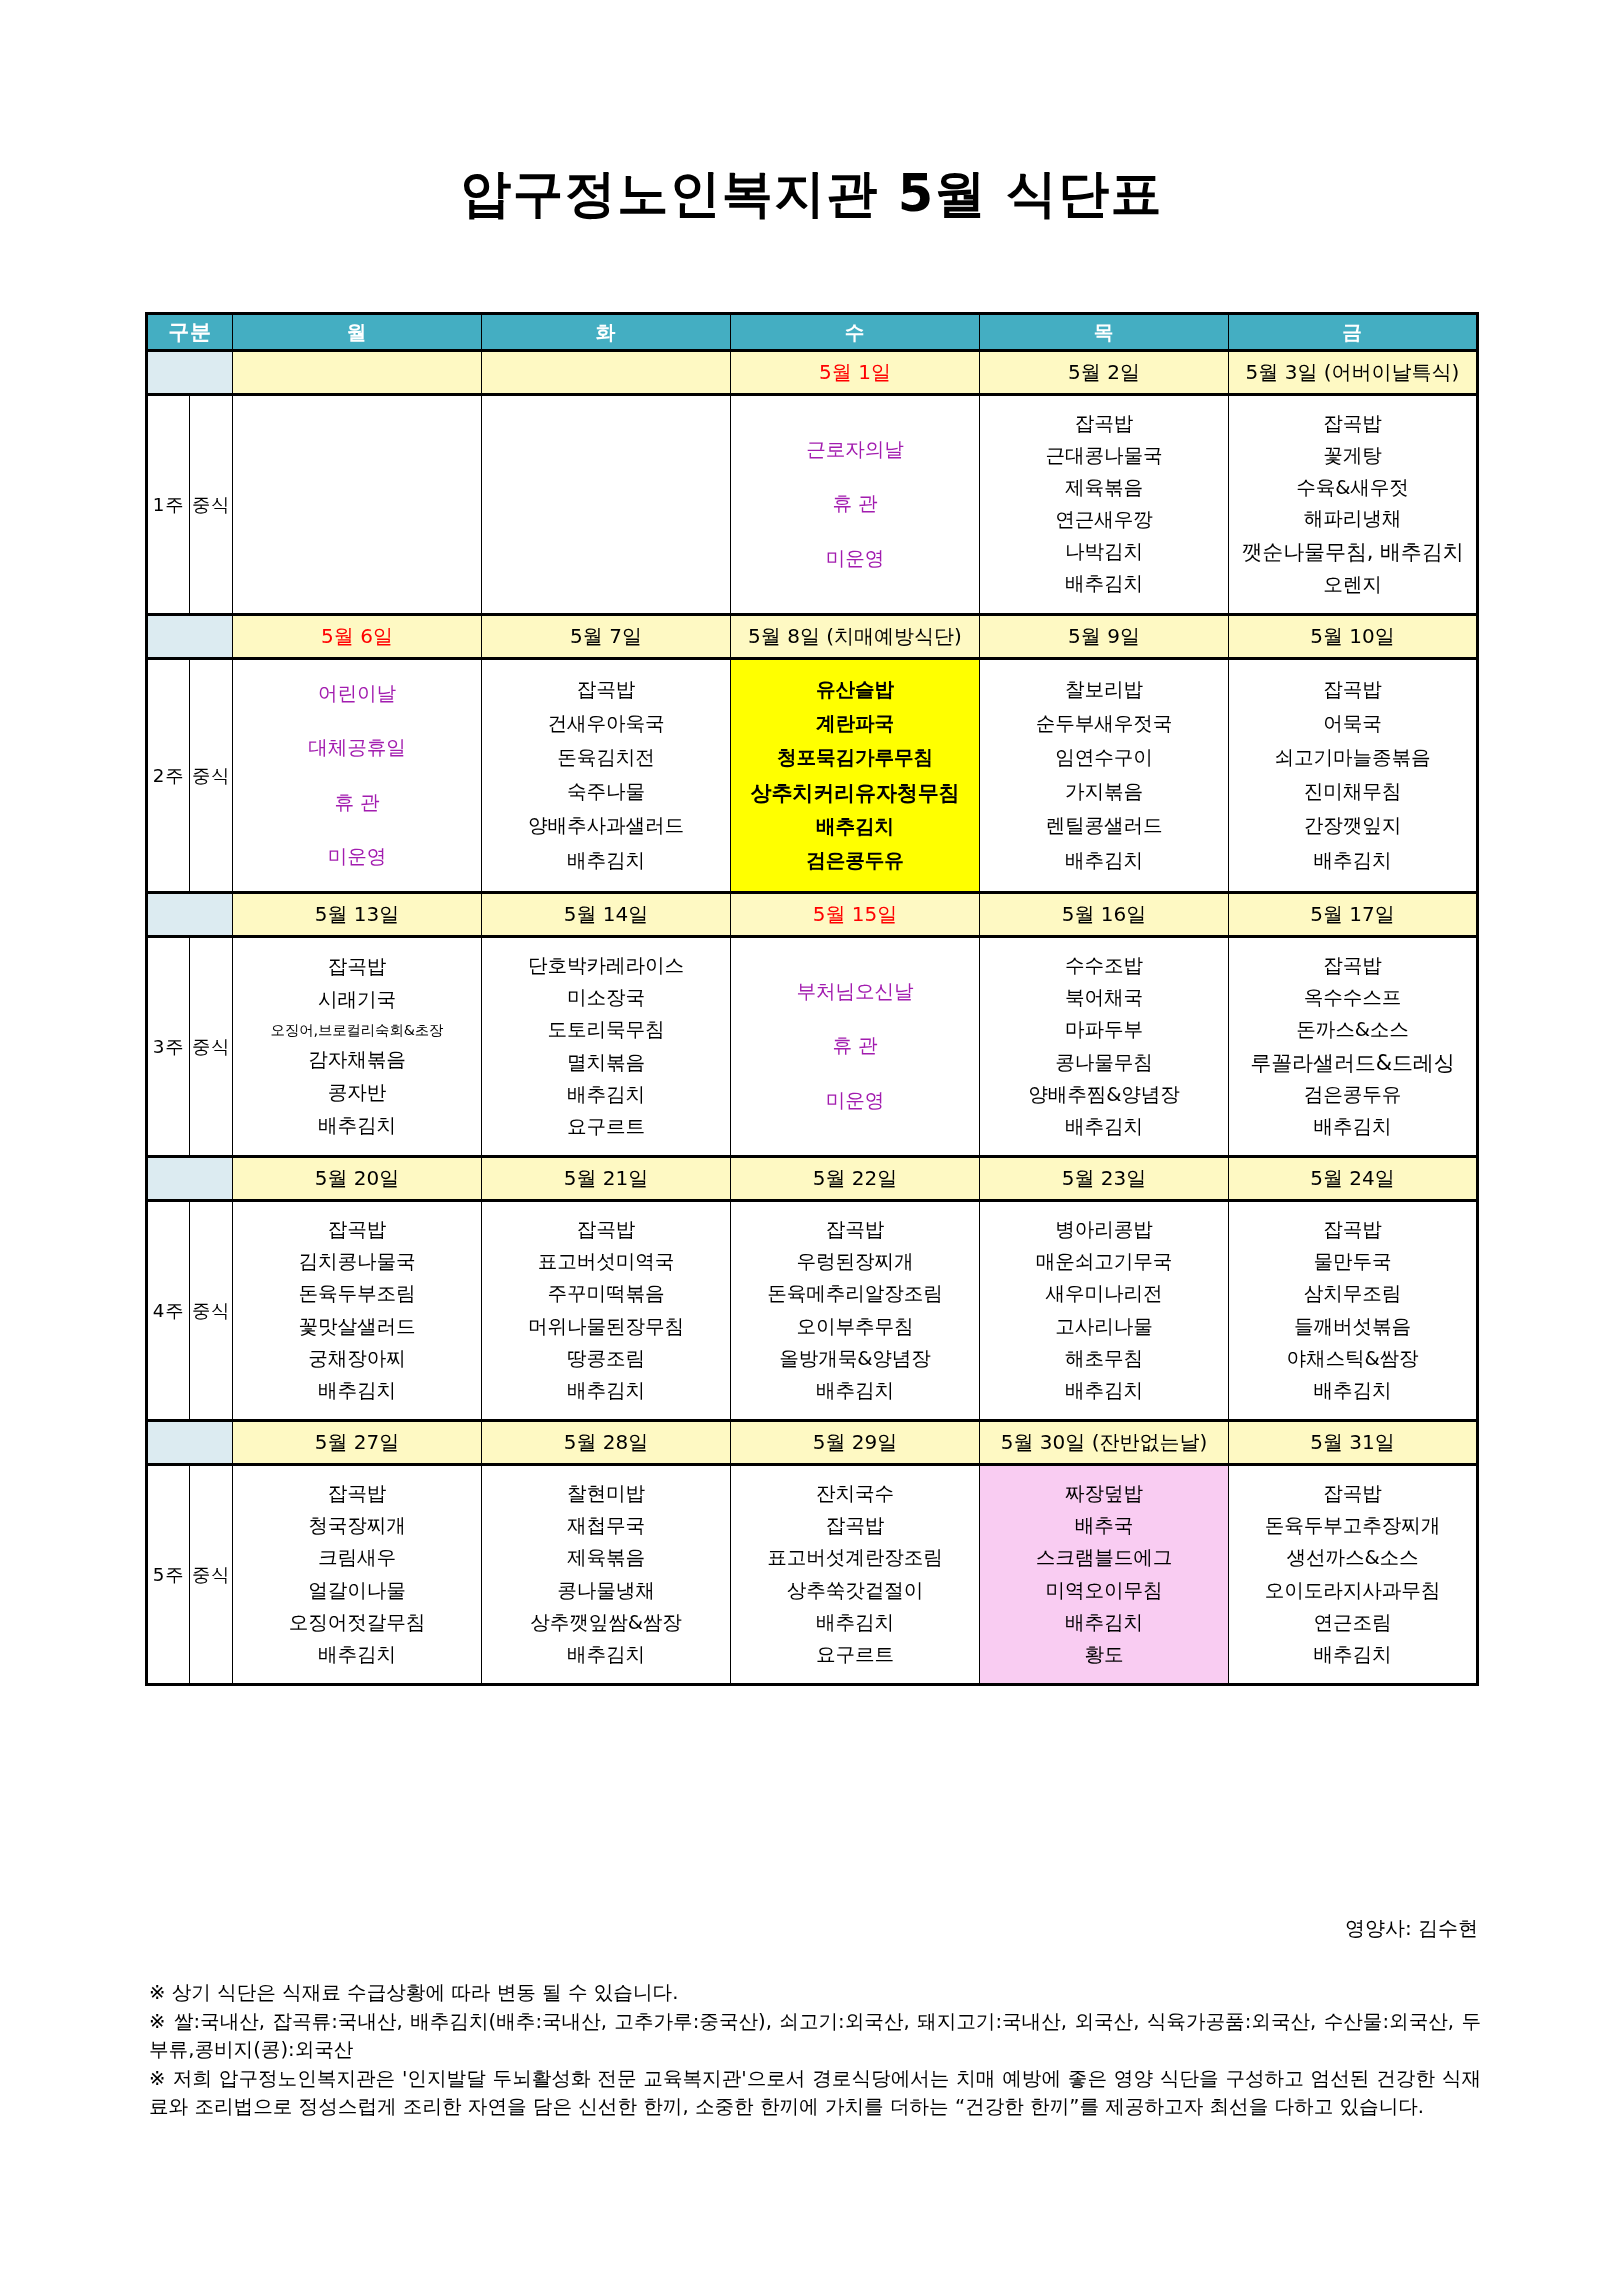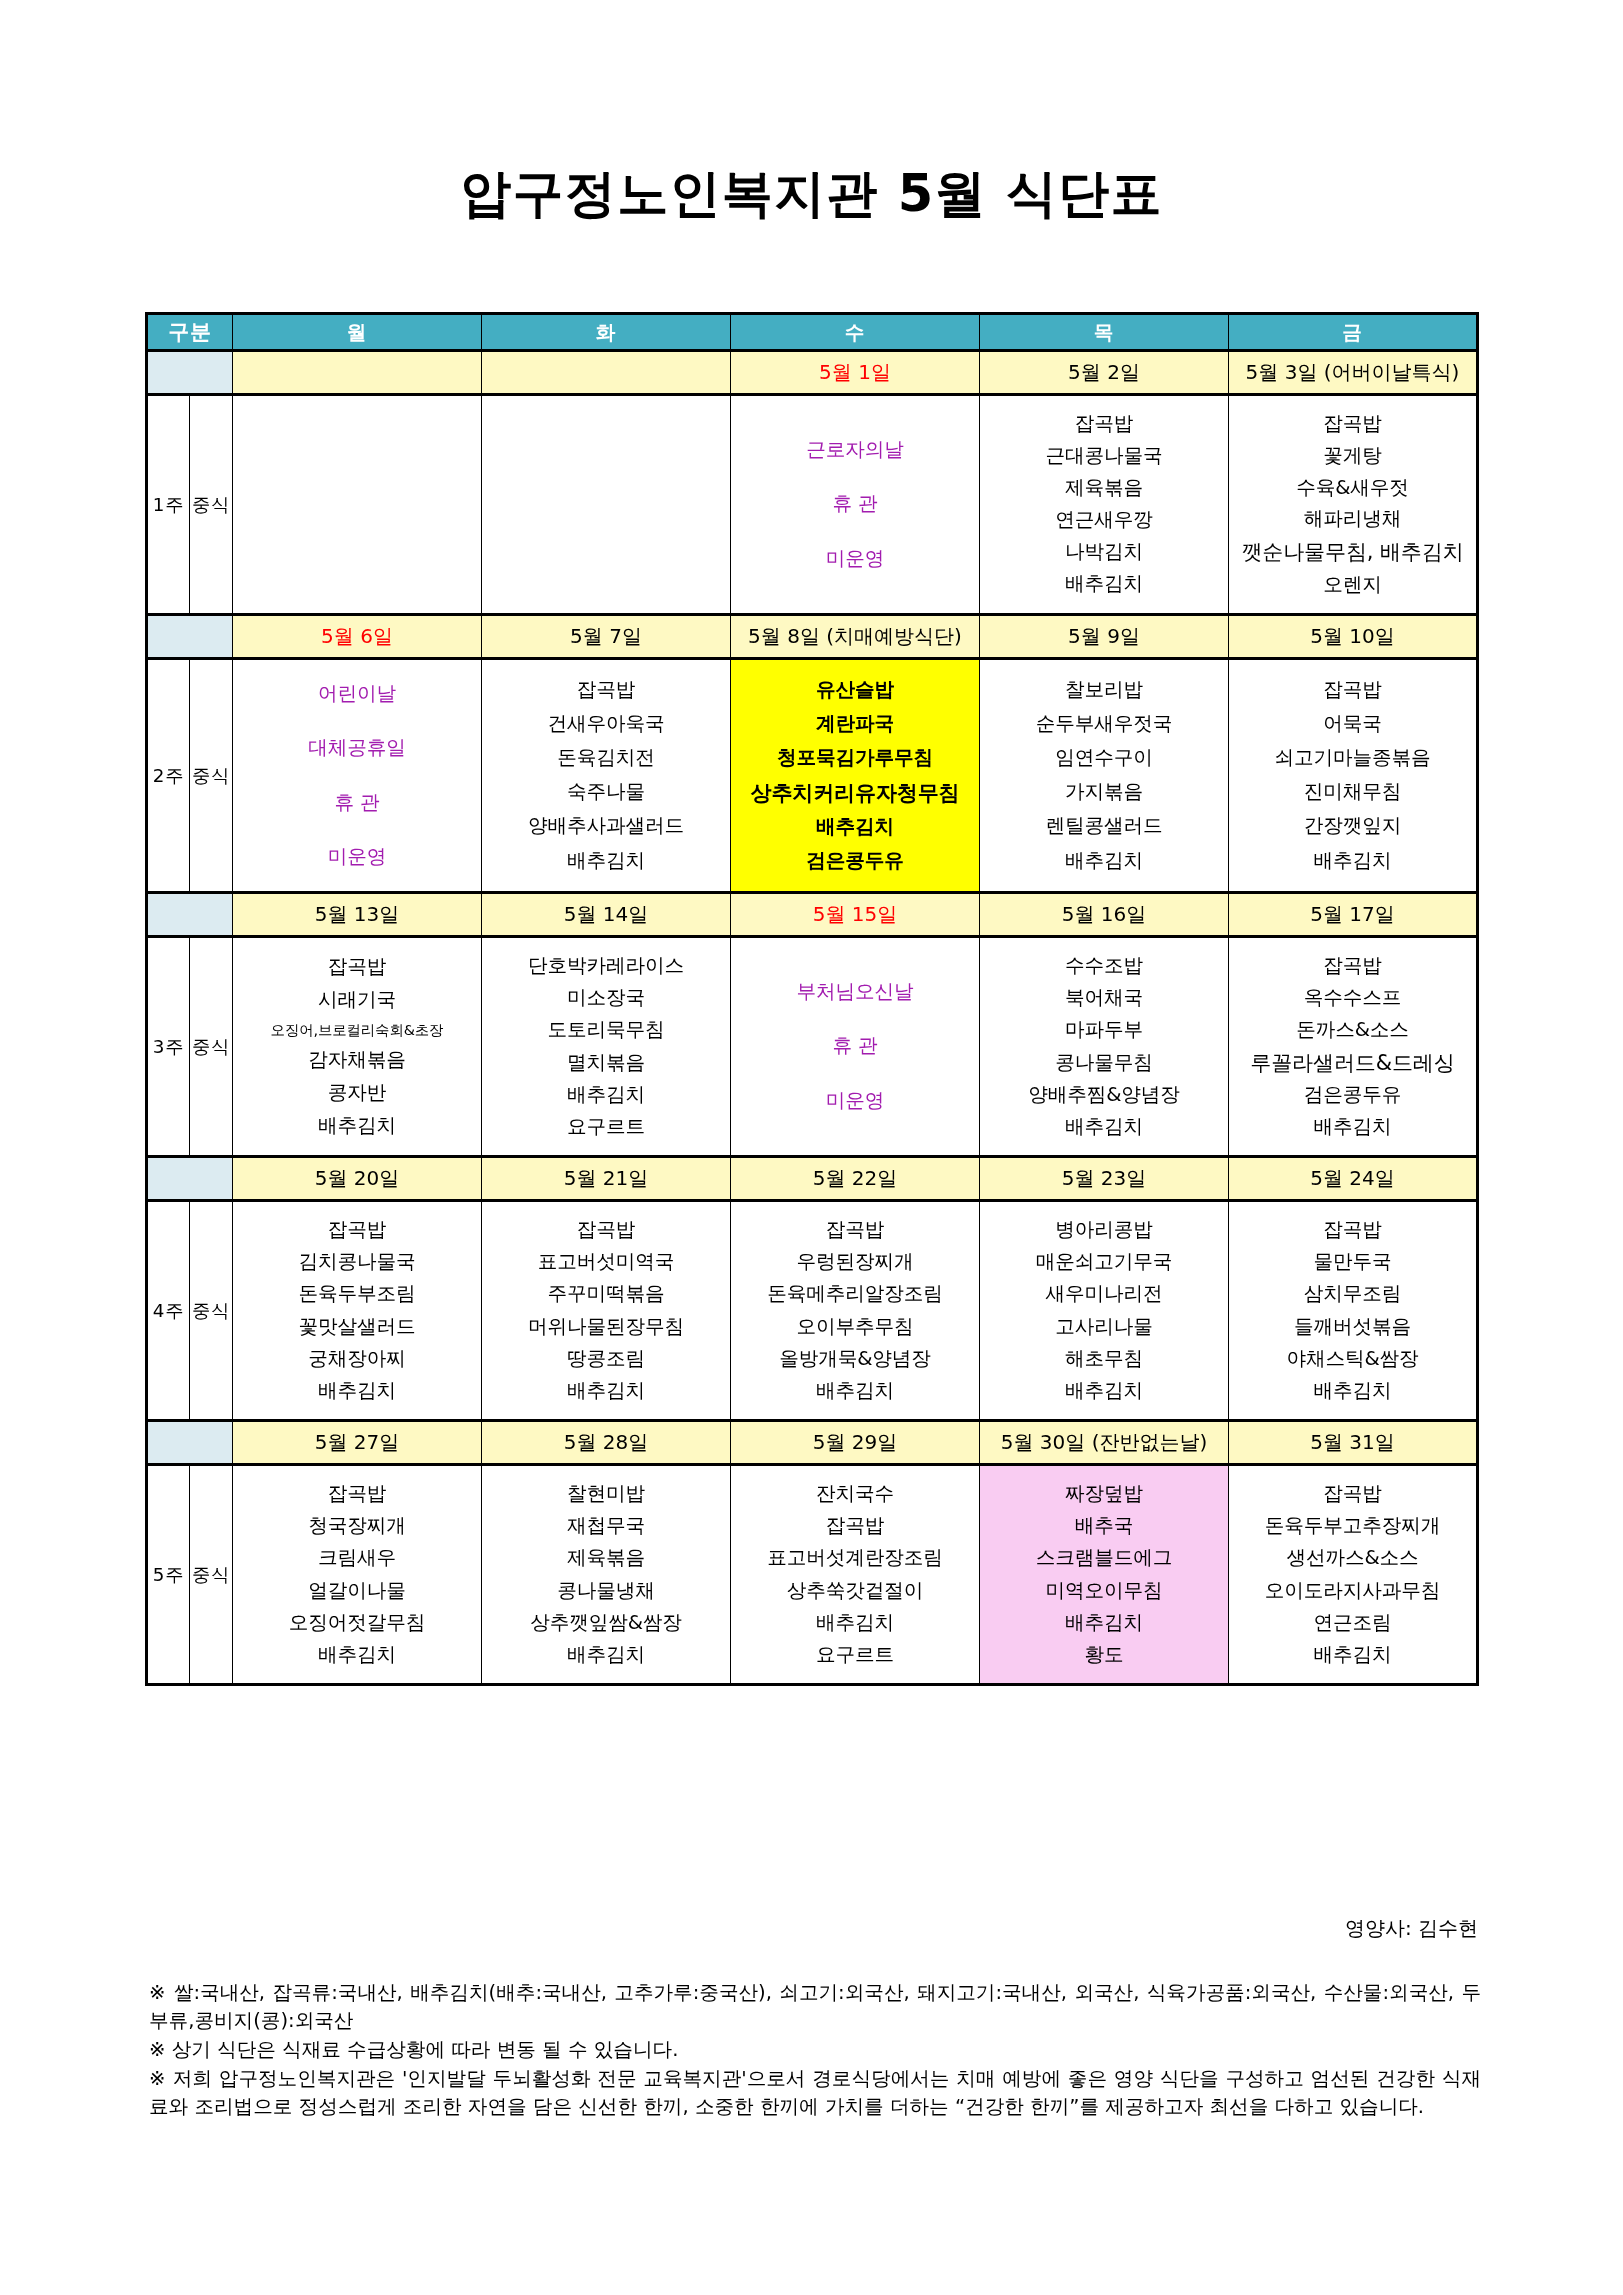--- a/index.html
+++ b/index.html
@@ -479,19 +479,19 @@
               </div>
             </td>
           </tr>
         </tbody>
     </table>
   </div>
 
   <div class="nutritionist">영양사: 김수현</div>
 
   <div class="notes">
+    <p class="note-line">※ 상기 식단은 식재료 수급상황에 따라 변동 될 수 있습니다.</p>
     <p class="note-line">※ 쌀:국내산, 잡곡류:국내산, 배추김치(배추:국내산, 고추가루:중국산), 쇠고기:외국산, 돼지고기:국내산, 외국산, 식육가공품:외국산, 수산물:외국산, 두부류,콩비지(콩):외국산</p>
-    <p class="note-line">※ 상기 식단은 식재료 수급상황에 따라 변동 될 수 있습니다.</p>
     <p class="note-line">※ 저희 압구정노인복지관은 '인지발달 두뇌활성화 전문 교육복지관'으로서 경로식당에서는 치매 예방에 좋은 영양 식단을 구성하고 엄선된 건강한 식재료와 조리법으로 정성스럽게 조리한 자연을 담은 신선한 한끼, 소중한 한끼에 가치를 더하는 “건강한 한끼”를 제공하고자 최선을 다하고 있습니다.</p>
   </div>
 
 </div>
 
 
 </body></html>

